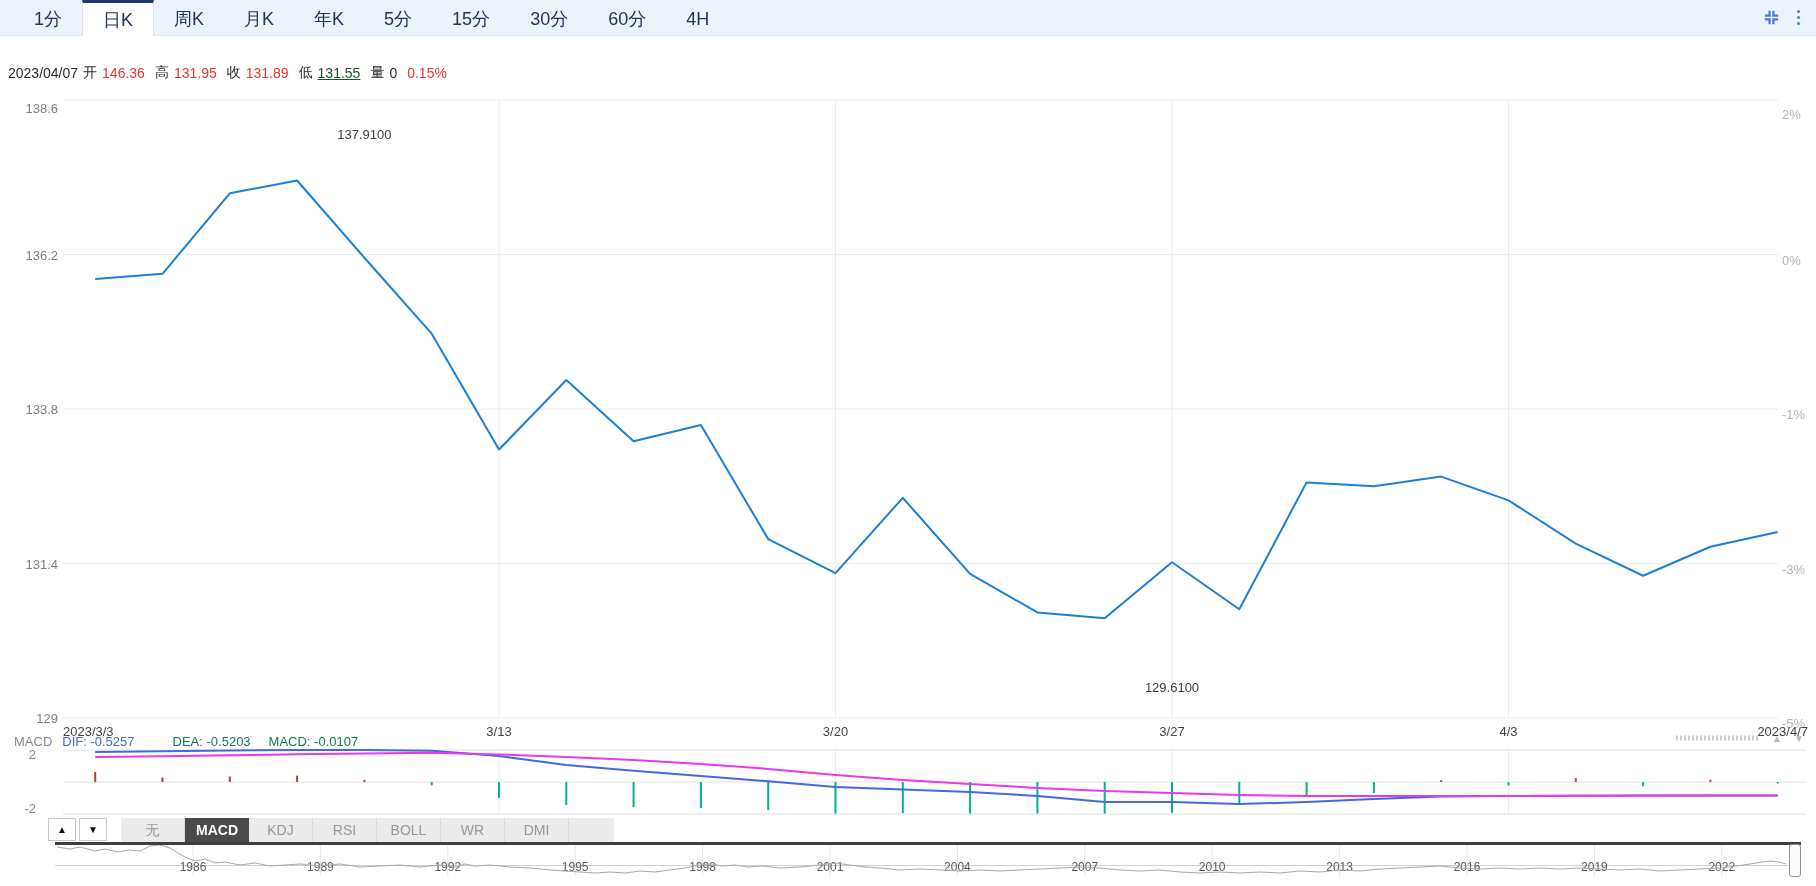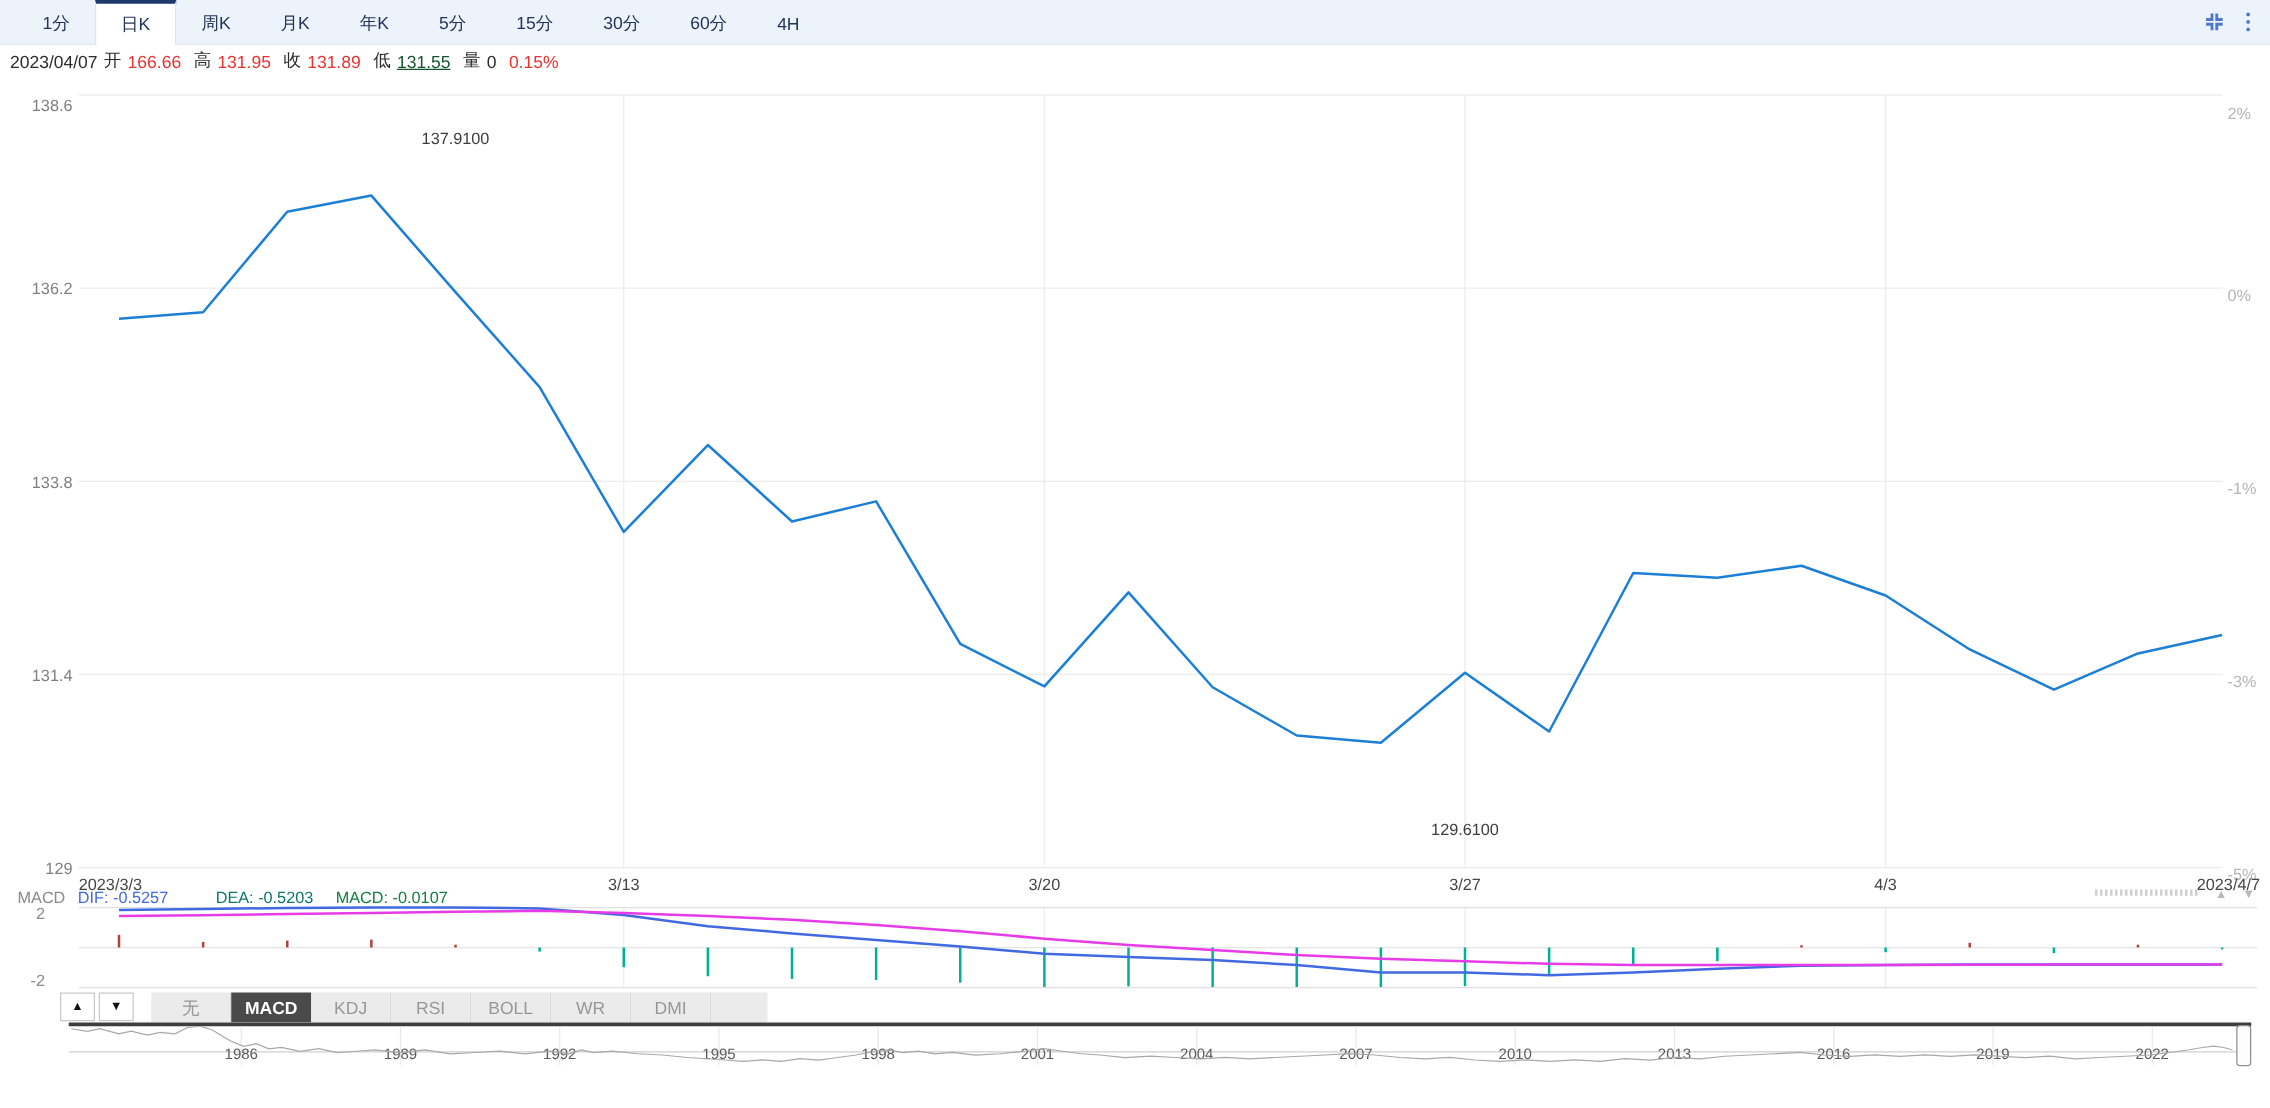--- a/index.html
+++ b/index.html
@@ -1,28 +1,28 @@
 <!DOCTYPE html>
 <html><head>
 <meta charset="utf-8">
 <style>
   html,body{margin:0;padding:0;background:#fff;}
   body{width:1816px;height:886px;overflow:hidden;font-family:"Liberation Sans",sans-serif;position:relative;}
 
   
   .toolbar{height:35px;background:#edf3fb;border-bottom:1px solid #e2e9f3;display:flex;align-items:stretch;padding-left:14px;box-sizing:content-box;}
-  .tb-tab{display:flex;align-items:center;padding:12px 20px;font-size:14px;color:#22345a;cursor:pointer;border-top:3px solid transparent;box-sizing:border-box;}
+  .tb-tab{display:flex;align-items:center;padding:12px 20px;font-size:18px;color:#22345a;cursor:pointer;border-top:3px solid transparent;box-sizing:border-box;}
   .tb-tab.active{background:#fff;border-top:3px solid #1e3a6d;border-left:1px solid #dfe5ee;border-right:1px solid #dfe5ee;margin-bottom:-1px;}
   .tb-icons{margin-left:auto;display:flex;align-items:center;gap:16px;padding-right:16px;}
   .tb-icon{cursor:pointer;display:flex;align-items:center;}
   .dots{display:flex;flex-direction:column;gap:2.5px;}
   .dots i{width:3.5px;height:3.5px;border-radius:50%;background:#4c79c9;}
 
   
-  .quote{height:26px;display:flex;align-items:center;font-size:14px;padding-left:8px;color:#2b2b2b;}
+  .quote{height:26px;display:flex;align-items:center;font-size:14px;padding-left:8px;color:#2b2b2b;margin-top:24px;}
   .quote span{margin-right:5px;}
   .quote .v{margin-right:10px;}
   .red{color:#e93232;}
   .green{color:#14532d;text-decoration:underline;}
 
   
   .chart-area{position:relative;height:732px;}
   .chart-area svg{position:absolute;left:0;top:0;}
   .macd-info{position:absolute;left:14px;top:649px;display:flex;font-size:13px;line-height:14px;}
   .mi-t{color:#8a8a8a;margin-right:10px;}
@@ -68,21 +68,21 @@
         <i></i>
         <i></i>
         <i></i>
       </span>
   </div>
 </div>
 
 <div class="quote">
   <span>2023/04/07</span>
   <span>开</span>
-  <span class="red v">166.66</span>
+  <span class="red v">146.36</span>
   <span>高</span>
   <span class="red v">131.95</span>
   <span>收</span>
   <span class="red v">131.89</span>
   <span>低</span>
   <span class="green v">131.55</span>
   <span>量</span>
   <span class="v">0</span>
   <span class="red">0.15%</span>
 </div>

